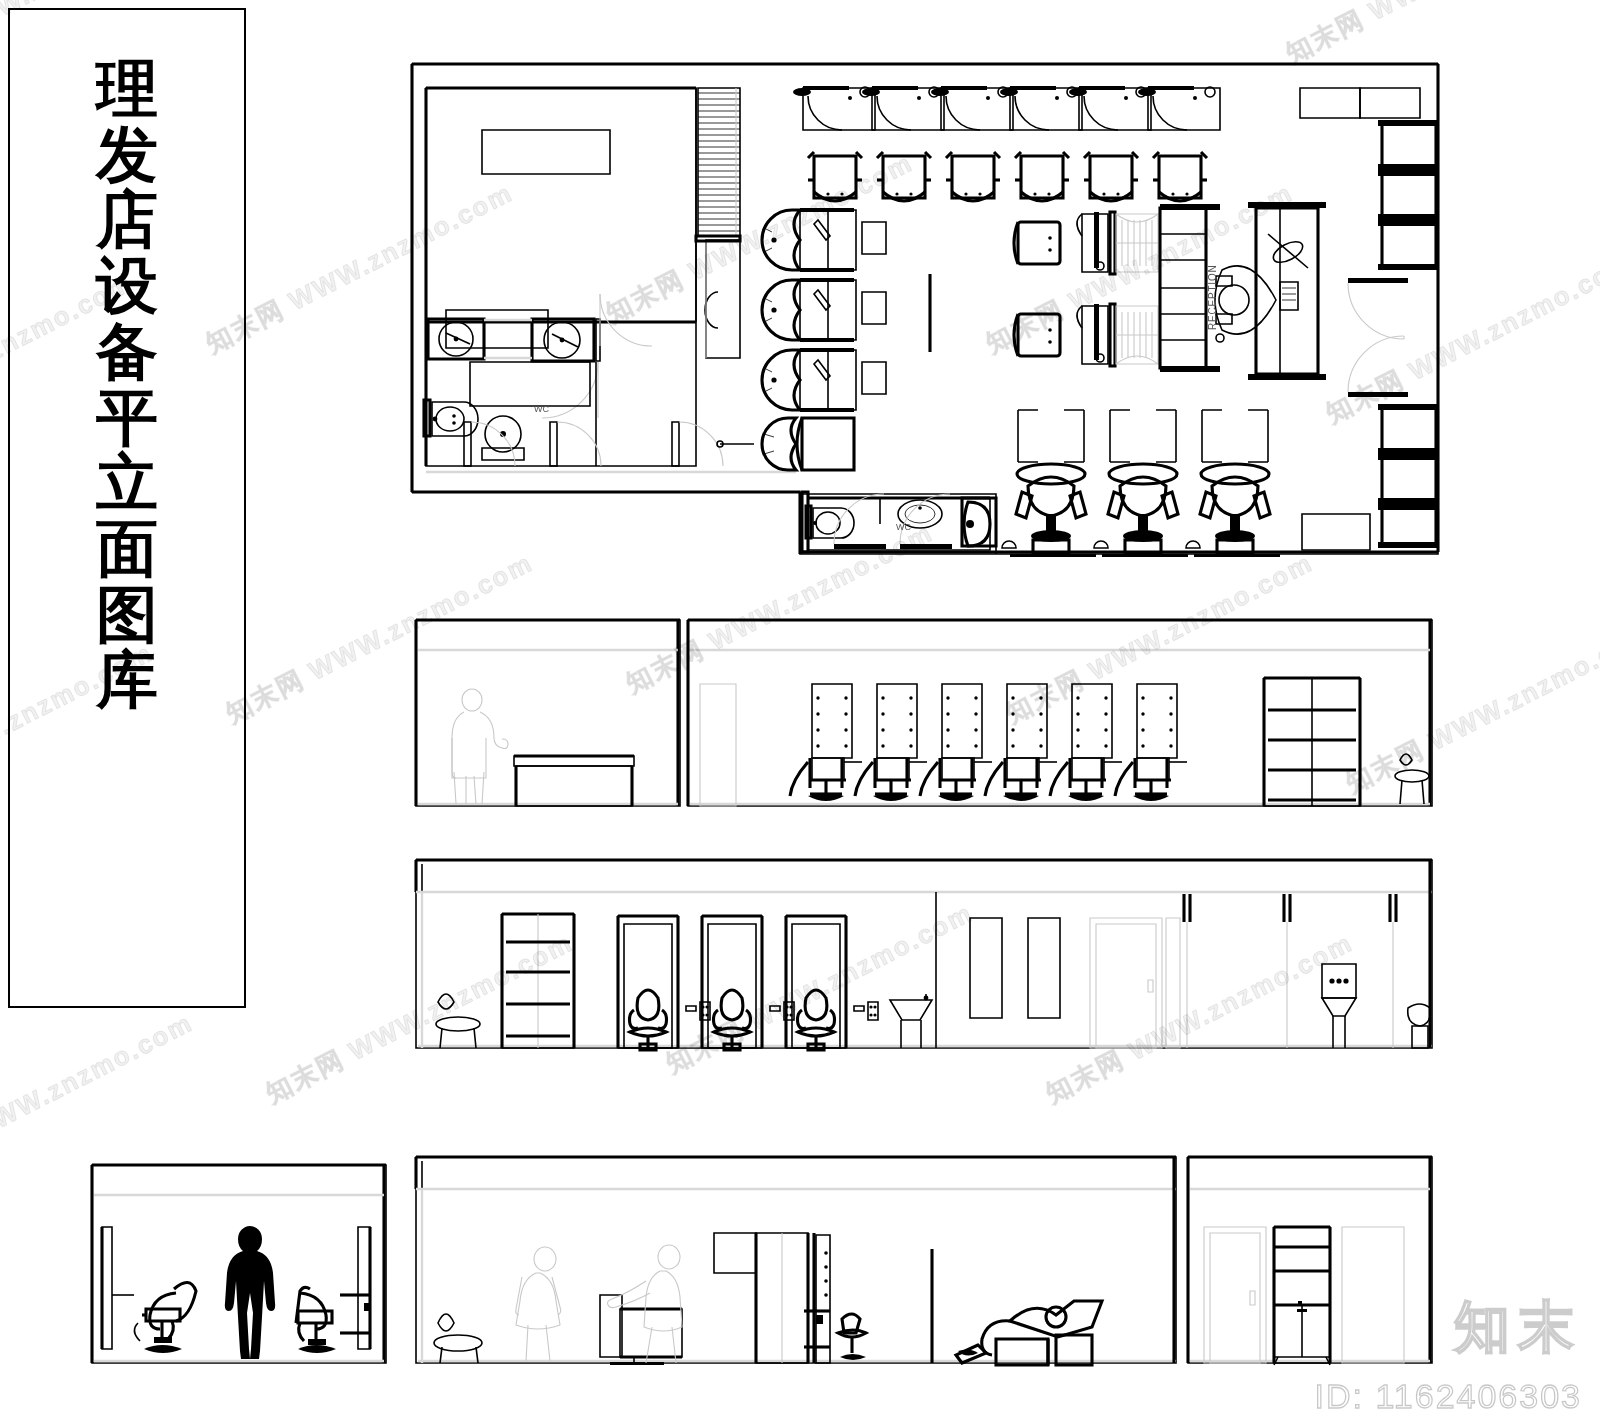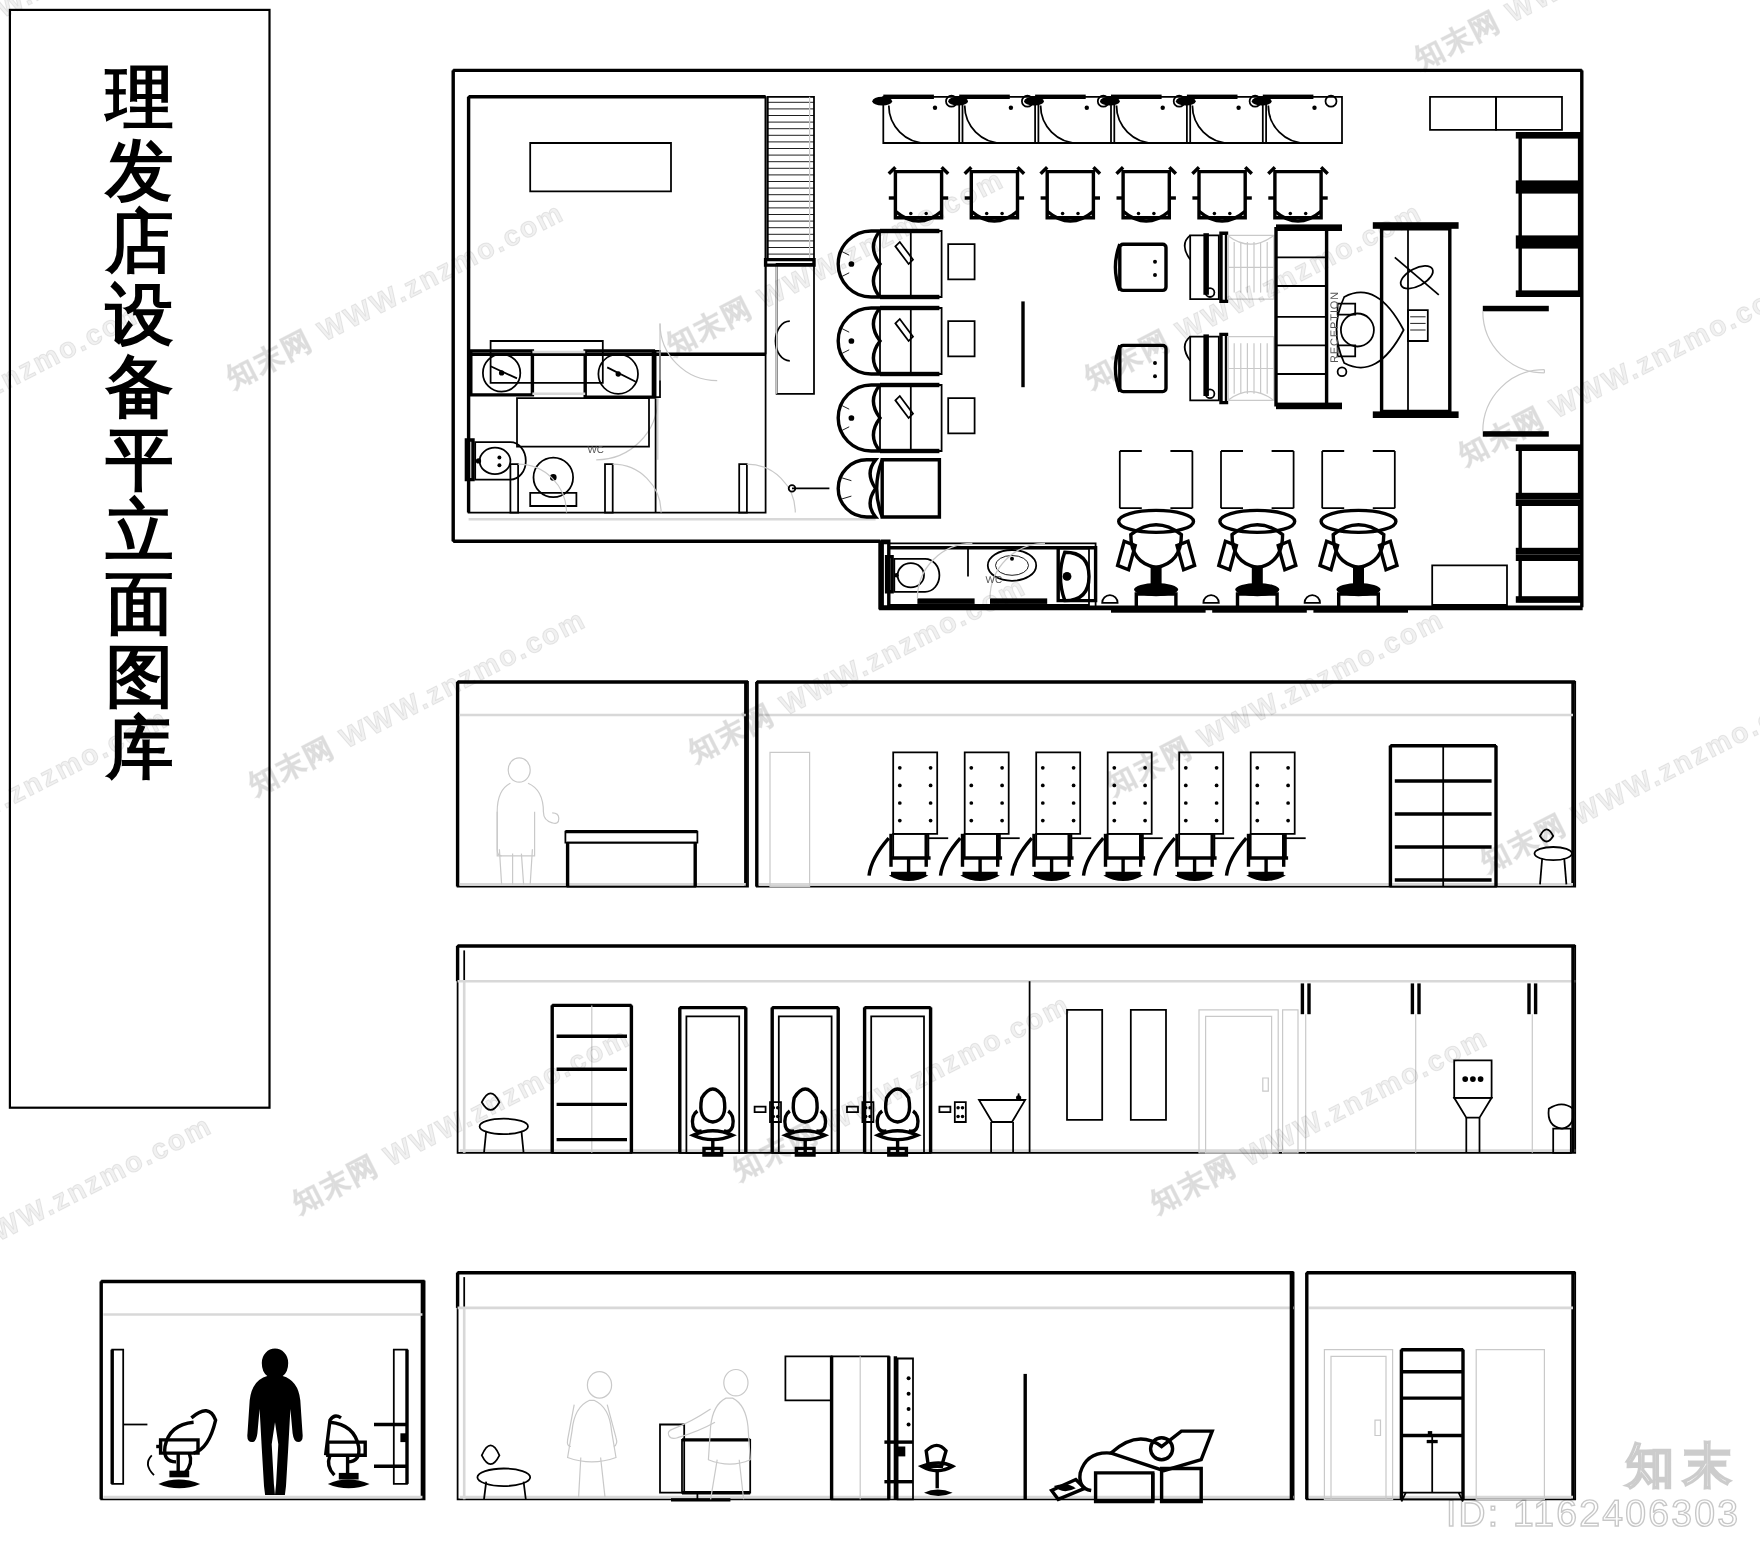--- a/index.html
+++ b/index.html
@@ -44,27 +44,27 @@
     font-family:"Liberation Sans","DejaVu Sans",sans-serif;
     font-size:26px;font-weight:700;letter-spacing:2px;
     color:rgba(0,0,0,0.055);
     -webkit-text-stroke:1px rgba(0,0,0,0.085);
     transform-origin:left top;transform:rotate(-27deg);
   }
   
   .brand{
     position:absolute;right:18px;bottom:62px;z-index:45;
     font-family:"DejaVu Sans","Liberation Sans",sans-serif;
-    font-size:44px;font-weight:700;letter-spacing:8px;
+    font-size:56px;font-weight:700;letter-spacing:8px;
     color:rgba(255,255,255,0);
     -webkit-text-stroke:1.6px rgba(0,0,0,0.20);
     line-height:1;
   }
   .brand-id{
-    position:absolute;right:18px;bottom:24px;z-index:45;
+    position:absolute;right:18px;bottom:4px;z-index:45;
     font-family:"Liberation Sans","DejaVu Sans",sans-serif;
     font-size:34px;font-weight:400;letter-spacing:2px;
     color:rgba(255,255,255,0);
     -webkit-text-stroke:1.3px rgba(0,0,0,0.22);
     line-height:1;
   }
 </style>
 </head>
 <body>
 

